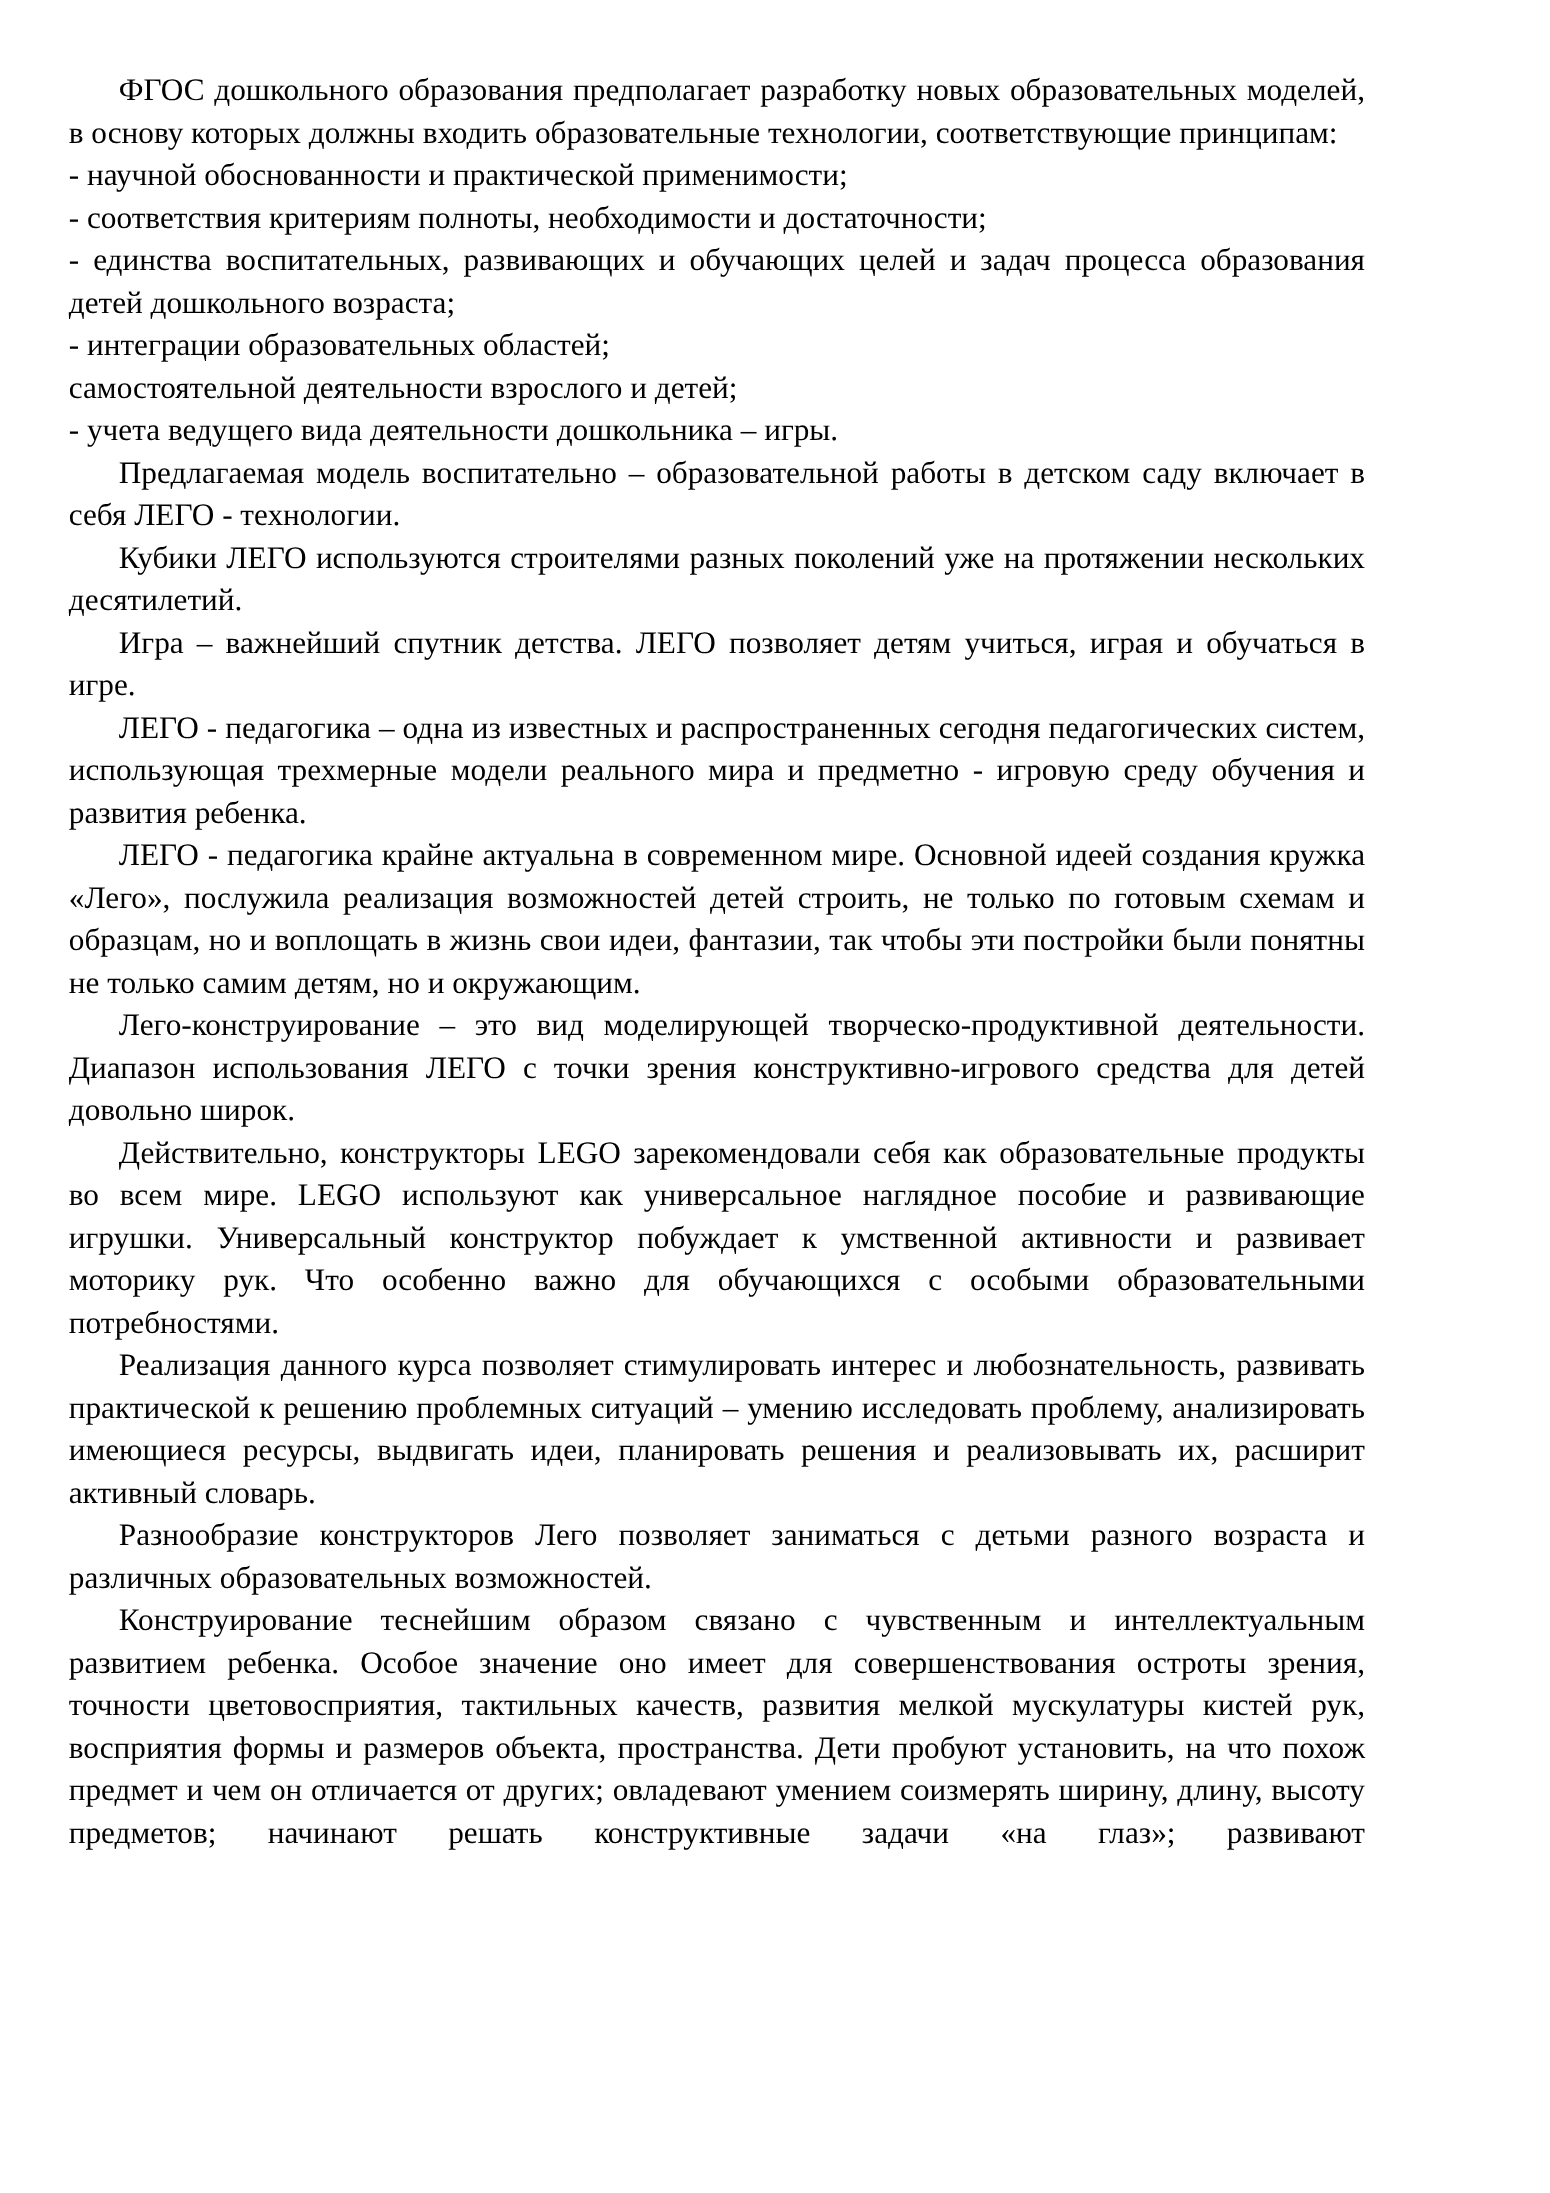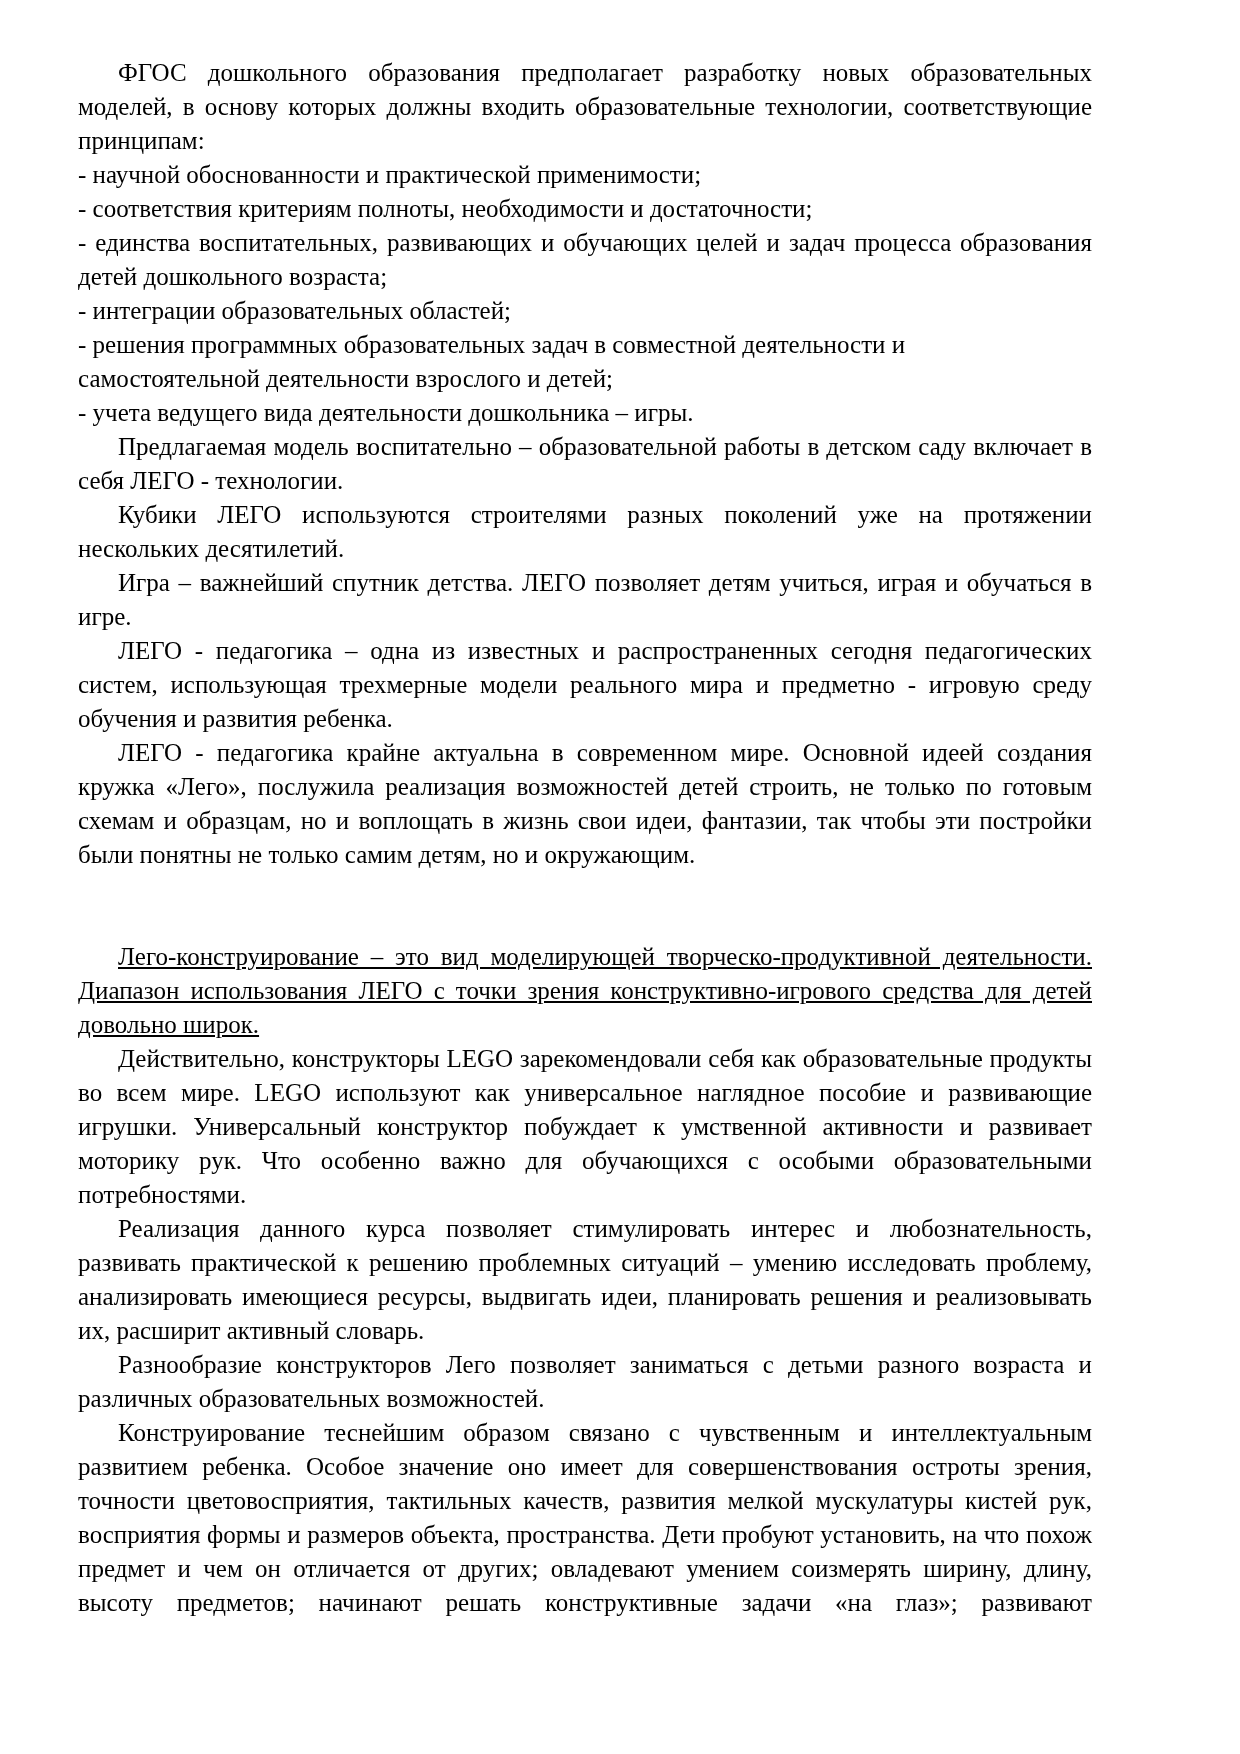--- a/index.html
+++ b/index.html
@@ -6,52 +6,49 @@
     margin: 0;
     padding: 0;
     background: #ffffff;
   }
   .page {
     position: relative;
     width: 1240px;
     height: 1754px;
     box-sizing: border-box;
     background: #ffffff;
-    padding: 56px 148px 0 78px;
+    padding: 56px 148px 0 55px;
     font-family: "Liberation Serif", "DejaVu Serif", serif;
     font-size: 25px;
     line-height: 34px;
     color: #000000;
     overflow: hidden;
   }
   .page p {
     margin: 0;
     text-align: justify;
   }
   p.indent {
     text-indent: 40px;
   }
   p.gap {
-    margin-top: 68px;
-    text-decoration: underline;
   }
   p.last-justify {
     text-align-last: justify;
   }
 </style>
 </head>
 <body>
 
 <div class="page">
   <p class="indent">ФГОС дошкольного образования предполагает разработку новых образовательных моделей, в основу которых должны входить образовательные технологии, соответствующие принципам:</p>
   <p>- научной обоснованности и практической применимости;</p>
   <p>- соответствия критериям полноты, необходимости и достаточности;</p>
   <p>- единства воспитательных, развивающих и обучающих целей и задач процесса образования детей дошкольного возраста;</p>
   <p>- интеграции образовательных областей;</p>
-  <p>- решения программных образовательных задач в совместной деятельности и</p>
   <p>самостоятельной деятельности взрослого и детей;</p>
   <p>- учета ведущего вида деятельности дошкольника – игры.</p>
   <p class="indent">Предлагаемая модель воспитательно – образовательной работы в детском саду включает в себя ЛЕГО - технологии.</p>
   <p class="indent">Кубики ЛЕГО используются строителями разных поколений уже на протяжении нескольких десятилетий.</p>
   <p class="indent">Игра – важнейший спутник детства. ЛЕГО позволяет детям учиться, играя и обучаться в игре.</p>
   <p class="indent">ЛЕГО - педагогика – одна из известных и распространенных сегодня педагогических систем, использующая трехмерные модели реального мира и предметно - игровую среду обучения и развития ребенка.</p>
   <p class="indent">ЛЕГО - педагогика крайне актуальна в современном мире. Основной идеей создания кружка «Лего», послужила реализация возможностей детей строить, не только по готовым схемам и образцам, но и воплощать в жизнь свои идеи, фантазии, так чтобы эти постройки были понятны не только самим детям, но и окружающим.</p>
   <p class="indent gap">Лего-конструирование – это вид моделирующей творческо-продуктивной деятельности. Диапазон использования ЛЕГО с точки зрения конструктивно-игрового средства для детей довольно широк.</p>
   <p class="indent">Действительно, конструкторы LEGO зарекомендовали себя как образовательные продукты во всем мире. LEGO используют как универсальное наглядное пособие и развивающие игрушки. Универсальный конструктор побуждает к умственной активности и развивает моторику рук. Что особенно важно для обучающихся с особыми образовательными потребностями.</p>
   <p class="indent">Реализация данного курса позволяет стимулировать интерес и любознательность, развивать практической к решению проблемных ситуаций – умению исследовать проблему, анализировать имеющиеся ресурсы, выдвигать идеи, планировать решения и реализовывать их, расширит активный словарь.</p>

